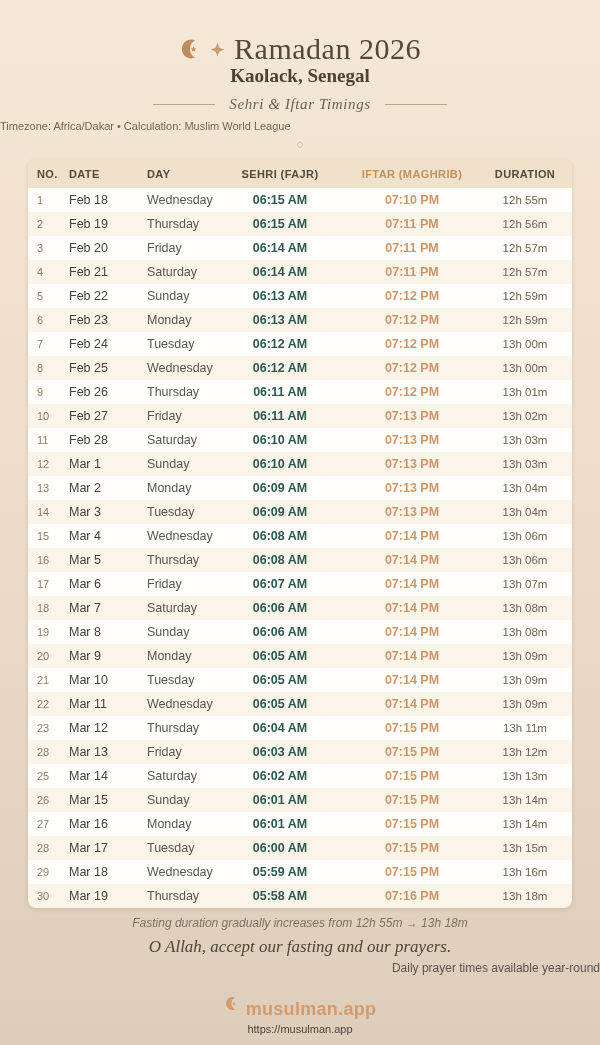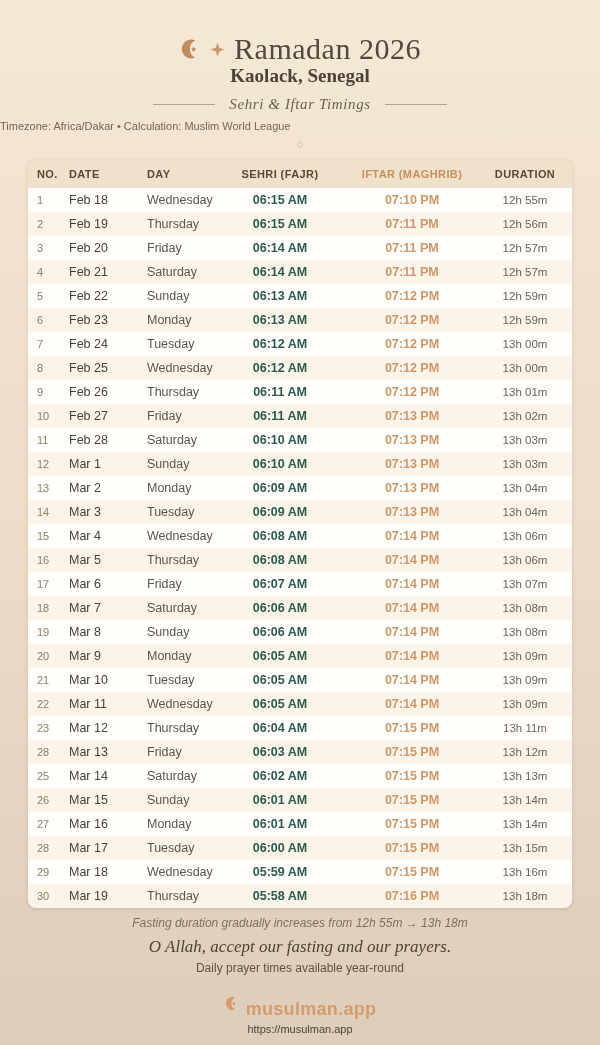--- a/index.html
+++ b/index.html
@@ -52,21 +52,21 @@
   td.c-day  { color:#5a564e; }
   td.c-sehri { text-align:center; font-weight:bold; color:#2a5a50; }
   td.c-iftar { text-align:center; font-weight:bold; color:#cf9668; }
   td.c-dur   { text-align:center; font-size:11.5px; color:#6d6156; }
 
   .note { text-align:center; font-style:italic; font-size:12px; color:#7c7062; margin-top:8px; }
   .dua {
     text-align:center; font-family:"Liberation Serif", serif; font-style:italic;
     font-size:17px; color:#4f4336; margin-top:7px;
   }
-  .avail { text-align:center; font-size:12px; color:#5d5246; margin-top:4px; }
+  .avail { text-align:right; font-size:12px; color:#5d5246; margin-top:4px; }
   .brand-row { display:flex; justify-content:center; align-items:center; gap:7px; margin-top:12px; cursor:pointer; }
   .brand { font-size:18px; font-weight:bold; color:#d69b6d; letter-spacing:0.3px;margin-top:12px; }
   .url { text-align:center; font-size:11px; color:#4c4237; margin-top:3px; }
   .method { text-align:center; font-size:10px; font-weight:bold; color:#4c4237; margin-top:9px; }
 </style>
 </head>
 <body>
 
 <div>
 

